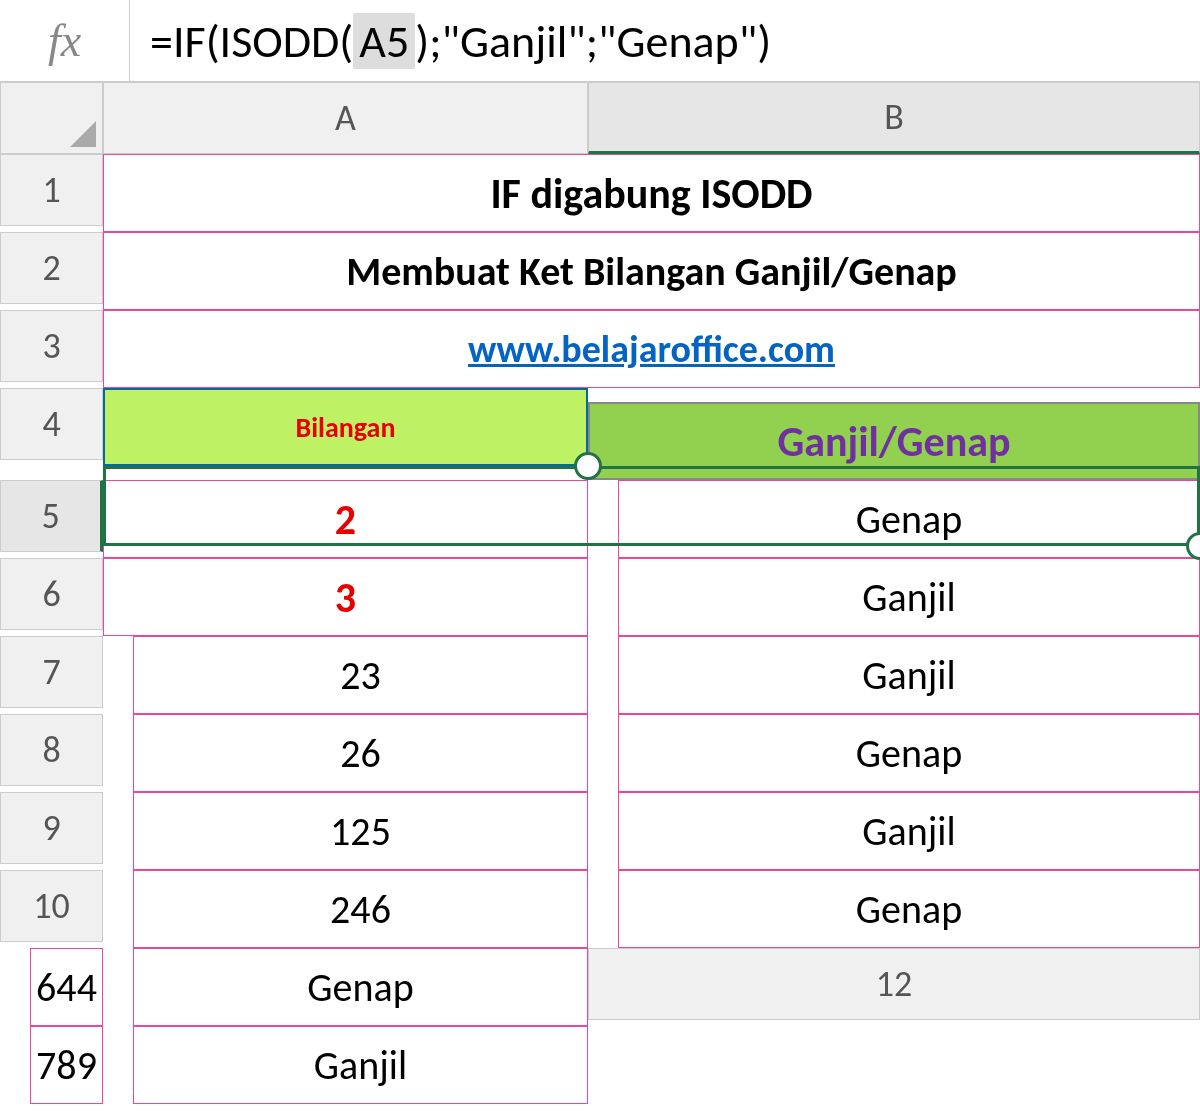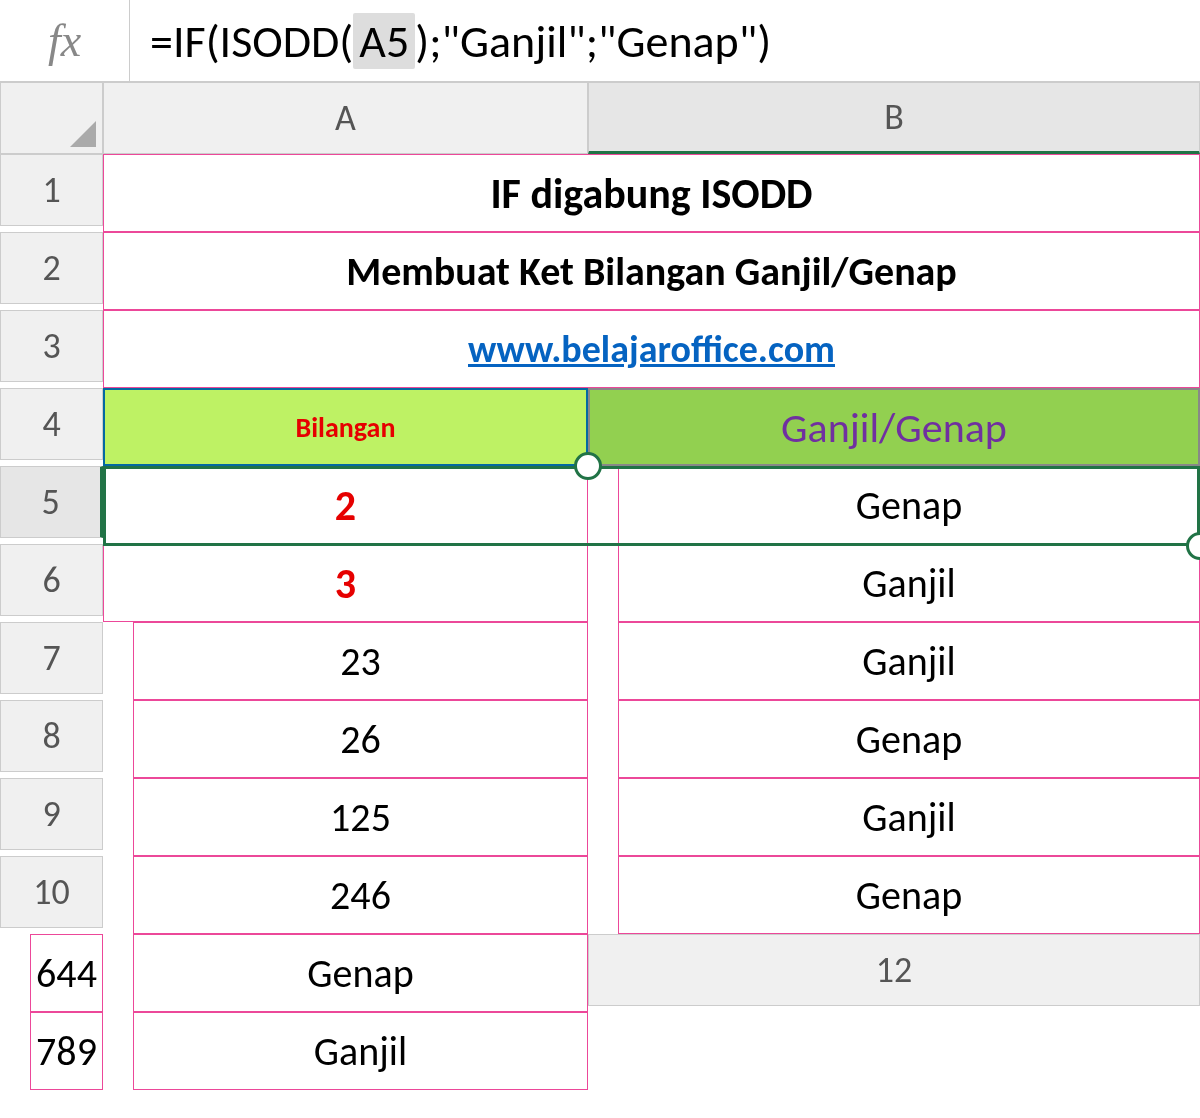--- a/index.html
+++ b/index.html
@@ -93,24 +93,25 @@
   .link { color: #0563c1; text-decoration: underline; font-weight: bold; font-size: 38px; }
   .hdr-yellow {
     background: #bef264;
     font-weight: bold;
     color: #e60000;
     font-size: 28px;
     border: 2px solid #0369a1;
   }
   .hdr-green {
     background: #92d050;
-    font-weight: normal;
+    font-weight: bold;
     color: #7030a0;
     font-size: 42px;
     border: 2px solid #888;
+    margin-top: 14px;
   }
   .val-red { color: #e60000; font-weight: bold; font-size: 42px; }
   .val { font-size: 40px; margin-left: 30px; }
   .selection-overlay {
     position: absolute;
     border: 3px solid #217346;
     pointer-events: none;
     z-index: 5;
   }
   .sel-handle {

